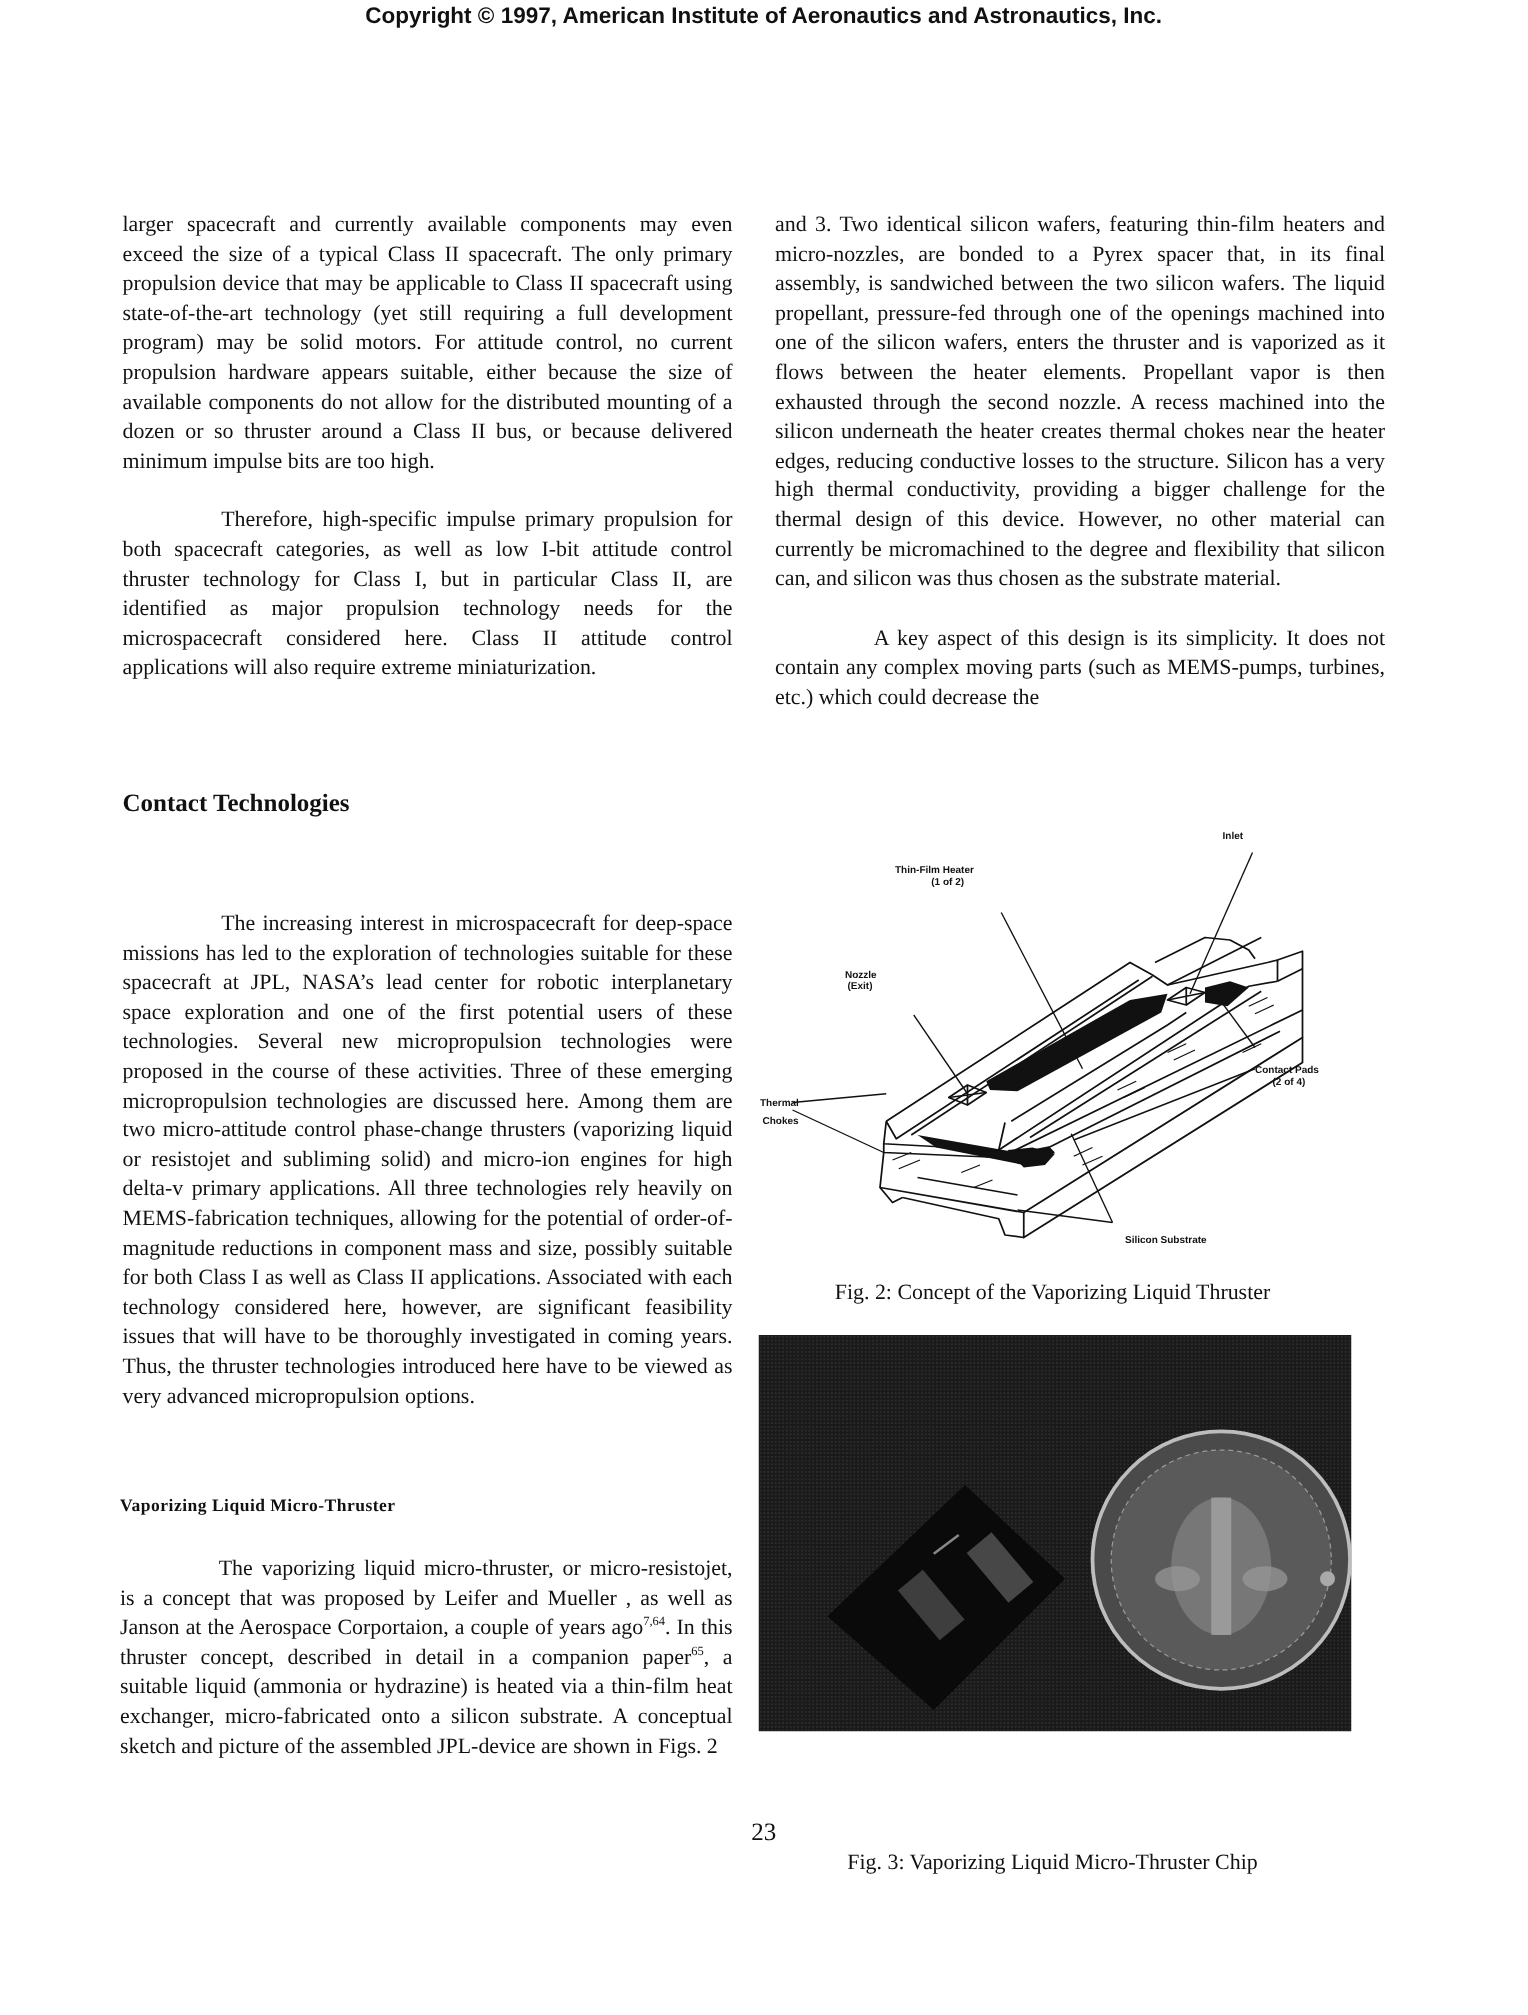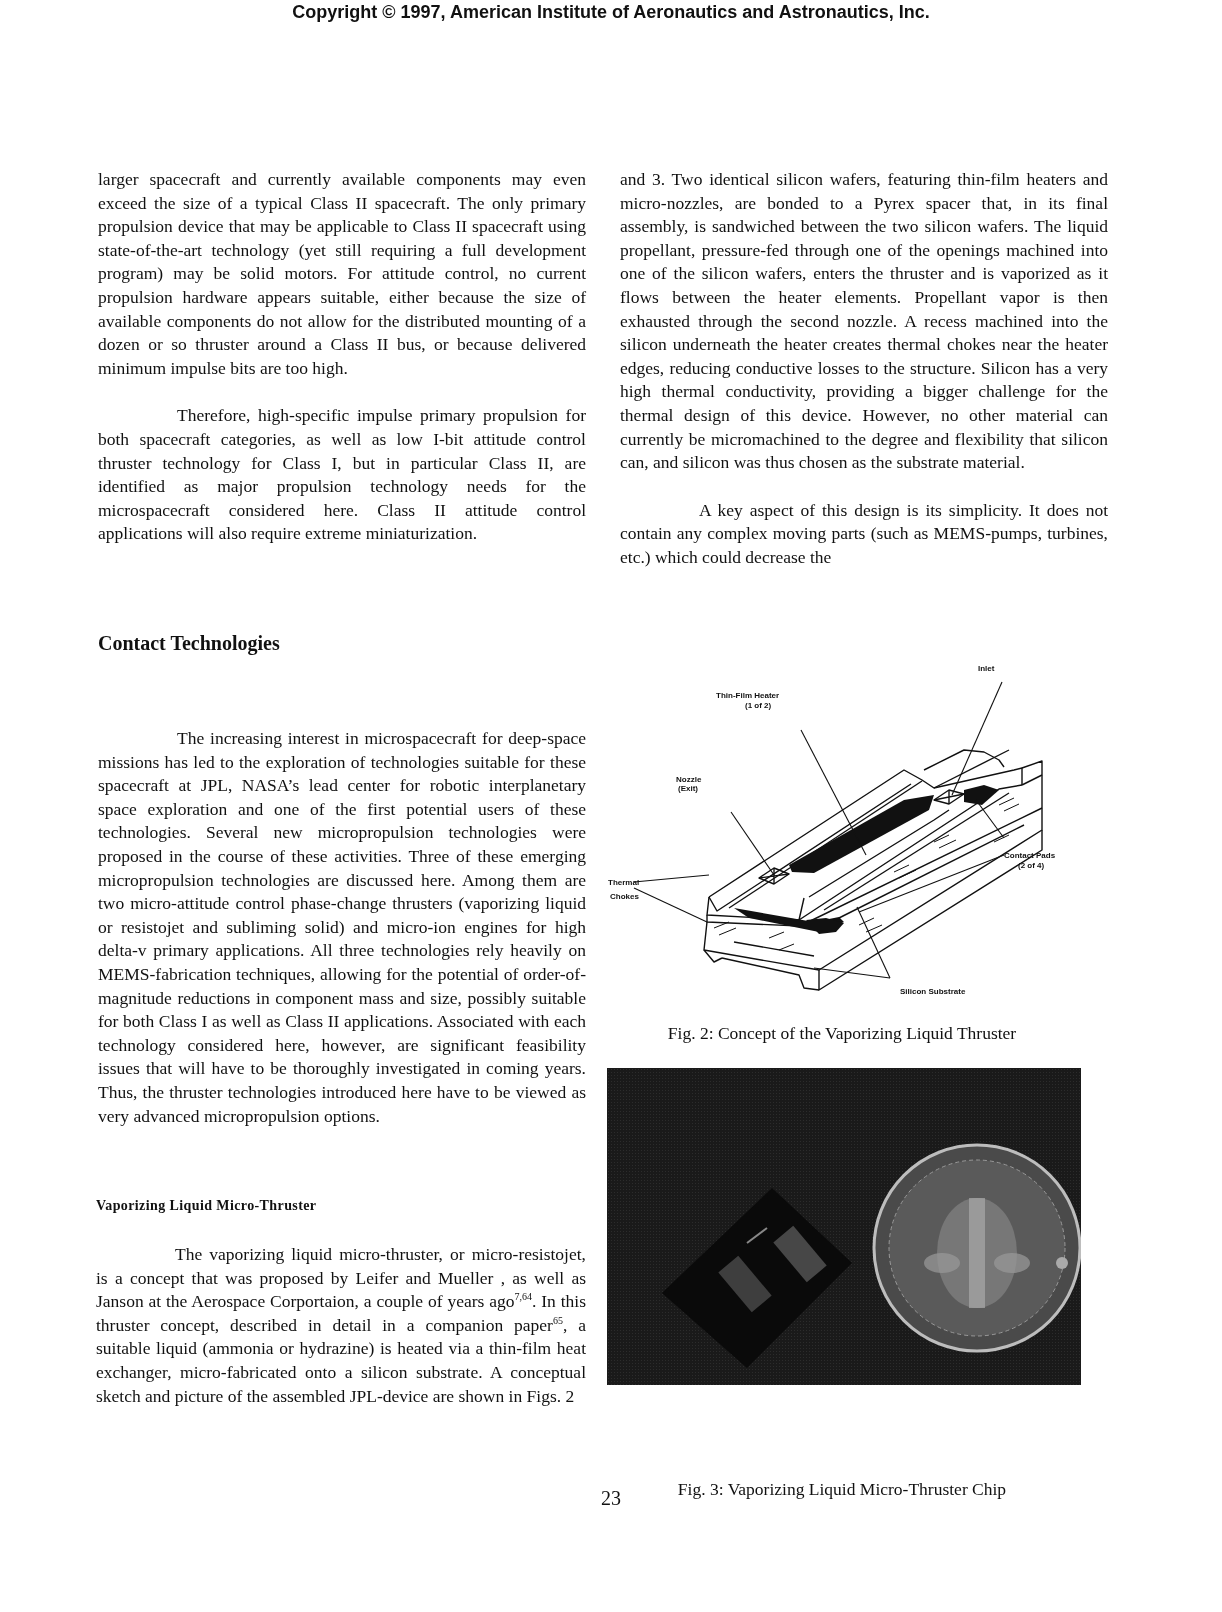--- a/index.html
+++ b/index.html
@@ -21,21 +21,21 @@
   .fig2 { position: absolute; left: 604px; top: 660px; width: 470px; height: 340px; }
   .fig-label { font-family: "Liberation Sans", sans-serif; font-weight: bold; font-size: 8px; fill: #111; }
   .cap { position: absolute; font-family: "Liberation Serif", serif; font-size: 17.5px; text-align: center; }
   .cap2 { left: 604px; top: 1023px; width: 476px; }
   .cap3 { left: 604px; top: 1442px; width: 476px; margin-top: 37px; }
   .photo { position: absolute; left: 607px; top: 1068px; width: 474px; height: 317px;
     background: #1a1a1a;
     background-image: radial-gradient(rgba(255,255,255,0.08) 1px, transparent 1px);
     background-size: 3px 3px; overflow: hidden; }
   .page-num { position: absolute; top: 1455px; left: 0; width: 1222px; text-align: center;
-    font-family: "Liberation Serif", serif; font-size: 20px; margin-top: 32px; }
+    font-family: "Liberation Serif", serif; font-size: 20px; }
 </style>
 </head>
 <body>
 
 <div class="header">Copyright © 1997, American Institute of Aeronautics and Astronautics, Inc.</div>
 
 <div class="col left">
   <p>larger spacecraft and  currently available components may even exceed the  size of a typical Class II spacecraft. The only primary propulsion device that may be applicable to Class II spacecraft using state-of-the-art technology (yet still requiring a full development program) may be solid motors. For attitude control, no current propulsion hardware appears suitable, either because the size of available components do not allow for the distributed mounting of a dozen or so thruster around a Class II bus, or because delivered minimum impulse bits are too high.</p>
   <div class="gap"></div>
   <p class="indent">Therefore, high-specific impulse primary propulsion for both spacecraft categories, as well as low I-bit attitude control thruster technology for Class I, but in particular Class II, are identified as major propulsion technology needs for the microspacecraft considered here. Class II attitude control applications will also require extreme miniaturization.</p>

